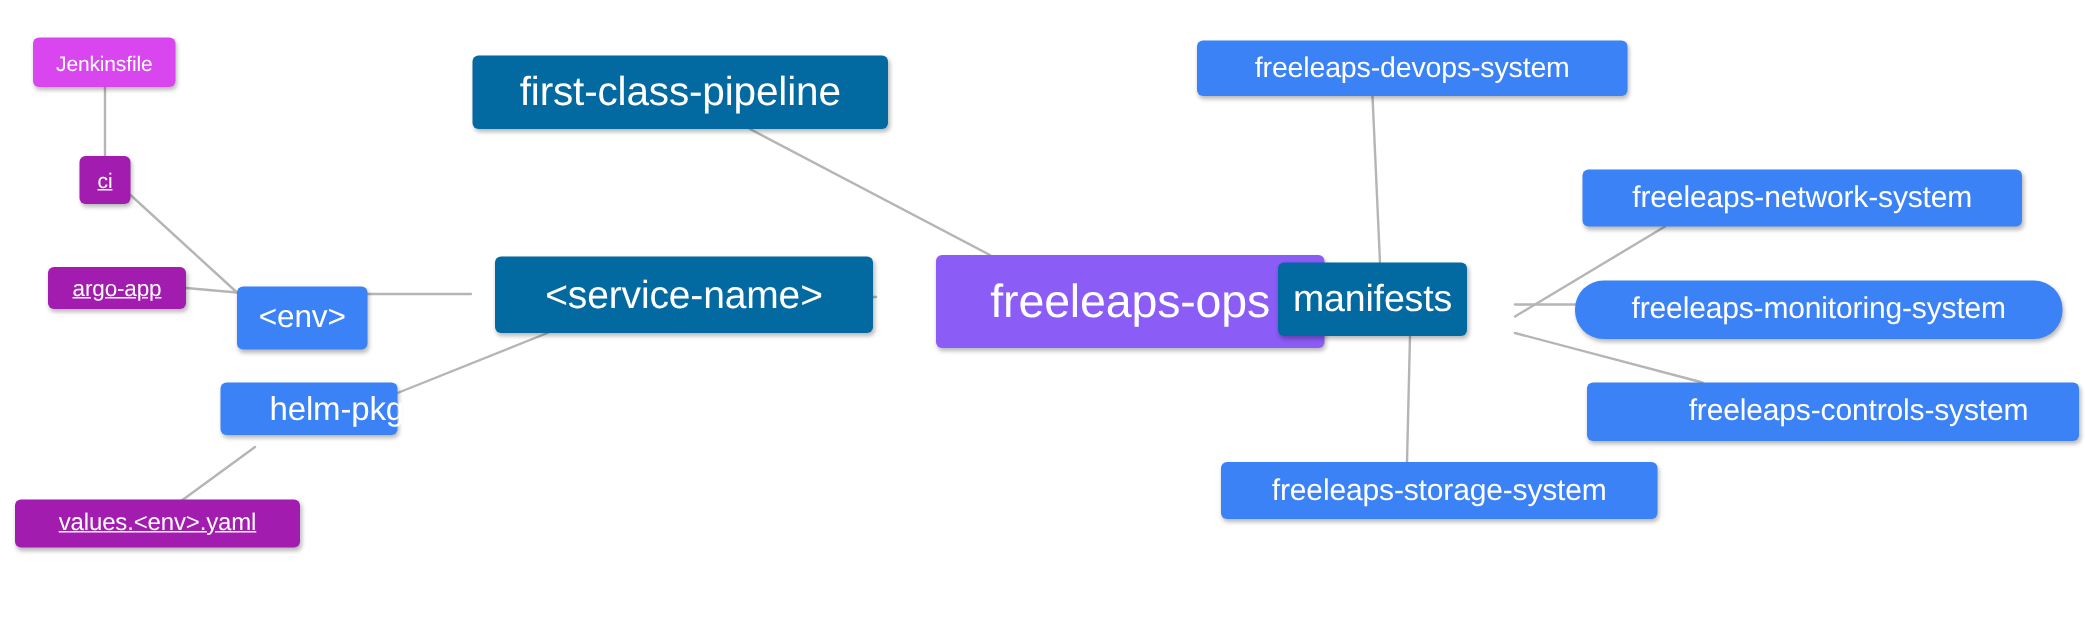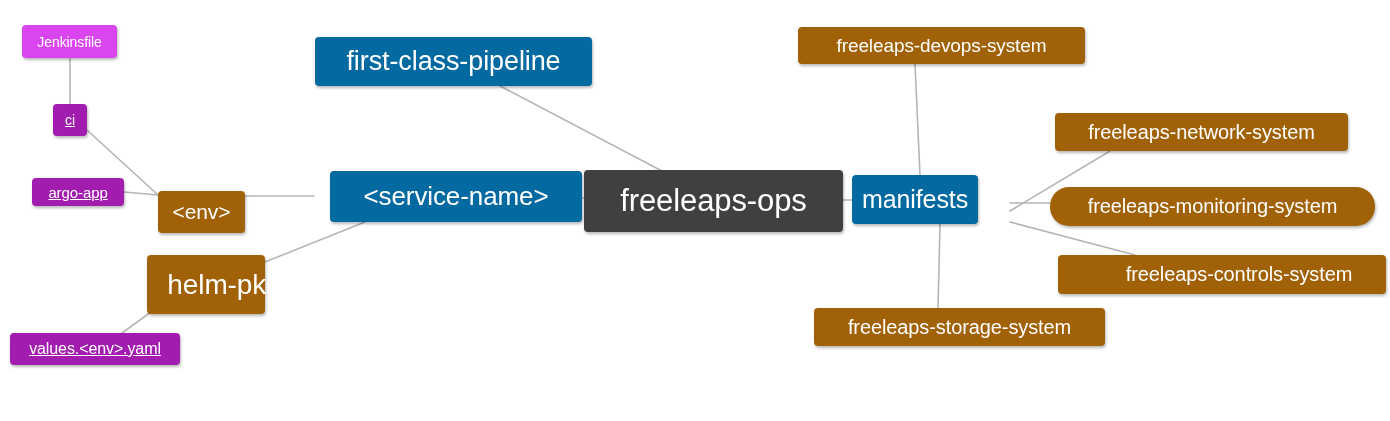--- a/index.html
+++ b/index.html
@@ -37,23 +37,23 @@
     color: #ffffff;
     white-space: nowrap;
     box-shadow: 1px 2px 3px rgba(0,0,0,0.28);
     letter-spacing: -0.1px;
     z-index: 2;
     text-align: center;
     padding: 0 10px;
   }
   .c-orange { background: #d946ef; }
   .c-red    { background: #a21caf; text-decoration: underline; }
-  .c-green  { background: #a16207; }
+  .c-green  { background: #3b82f6; }
   .c-blue   { background: #0369a1; }
-  .c-dark   { background: #404040; }
+  .c-dark   { background: #8b5cf6; margin-left: 40px; }
 </style>
 </head>
 <body>
 
 <div id="canvas">
   <svg id="edges" viewBox="0 0 1390 421" xmlns="http://www.w3.org/2000/svg">
       <line x1="70" y1="58" x2="70" y2="104" stroke="#b5b5b5" stroke-width="1.6" stroke-linecap="round"></line>
       <line x1="87" y1="130" x2="158" y2="195" stroke="#b5b5b5" stroke-width="1.6" stroke-linecap="round"></line>
       <line x1="124" y1="192" x2="158" y2="195" stroke="#b5b5b5" stroke-width="1.6" stroke-linecap="round"></line>
       <line x1="245" y1="196" x2="314" y2="196" stroke="#b5b5b5" stroke-width="1.6" stroke-linecap="round"></line>
@@ -70,21 +70,21 @@
     </svg>
   <div id="node-layer">
       <div class="node c-orange" style="left: 22px; top: 25px; width: 95px; height: 33px; font-size: 14px;">Jenkinsfile</div>
       <div class="node c-red" style="left: 53px; top: 104px; width: 34px; height: 32px; font-size: 14px;">ci</div>
       <div class="node c-red" style="left: 32px; top: 178px; width: 92px; height: 28px; font-size: 15px;">argo-app</div>
       <div class="node c-green" style="left: 158px; top: 174px; width: 87px; height: 42px; font-size: 21px; margin-top: 17px;">&lt;env&gt;</div>
       <div class="node c-blue" style="left: 315px; top: 37px; width: 277px; height: 49px; font-size: 27px;">first-class-pipeline</div>
       <div class="node c-blue" style="left: 314px; top: 171px; width: 252px; height: 51px; font-size: 26px; margin-left: 16px;">&lt;service-name&gt;</div>
       <div class="node c-dark" style="left: 584px; top: 170px; width: 259px; height: 62px; font-size: 31px;">freeleaps-ops</div>
       <div class="node c-blue" style="left: 852px; top: 175px; width: 126px; height: 49px; font-size: 25px;">manifests</div>
-      <div class="node c-green" style="left: 147px; top: 255px; width: 118px; height: 59px; font-size: 28px; padding-left: 47px;">helm-pkg</div>
-      <div class="node c-red" style="left: 10px; top: 333px; width: 170px; height: 32px; font-size: 16px;">values.&lt;env&gt;.yaml</div>
+      <div class="node c-green" style="left: 147px; top: 255px; width: 118px; height: 35px; font-size: 22px; padding-left: 47px;">helm-pkg</div>
+      <div class="node c-red" style="left: 10px; top: 333px; width: 190px; height: 32px; font-size: 16px;">values.&lt;env&gt;.yaml</div>
       <div class="node c-green" style="left: 798px; top: 27px; width: 287px; height: 37px; font-size: 19px;">freeleaps-devops-system</div>
       <div class="node c-green" style="left: 1055px; top: 113px; width: 293px; height: 38px; font-size: 20px;">freeleaps-network-system</div>
       <div class="node c-green" style="left: 1050px; top: 187px; width: 325px; height: 39px; font-size: 20px; border-radius: 19px;">freeleaps-monitoring-system</div>
       <div class="node c-green" style="left: 1058px; top: 255px; width: 328px; height: 39px; font-size: 20px; padding-left: 44px;">freeleaps-controls-system</div>
       <div class="node c-green" style="left: 814px; top: 308px; width: 291px; height: 38px; font-size: 20px;">freeleaps-storage-system</div>
     </div>
 </div>
 
 </body></html>

